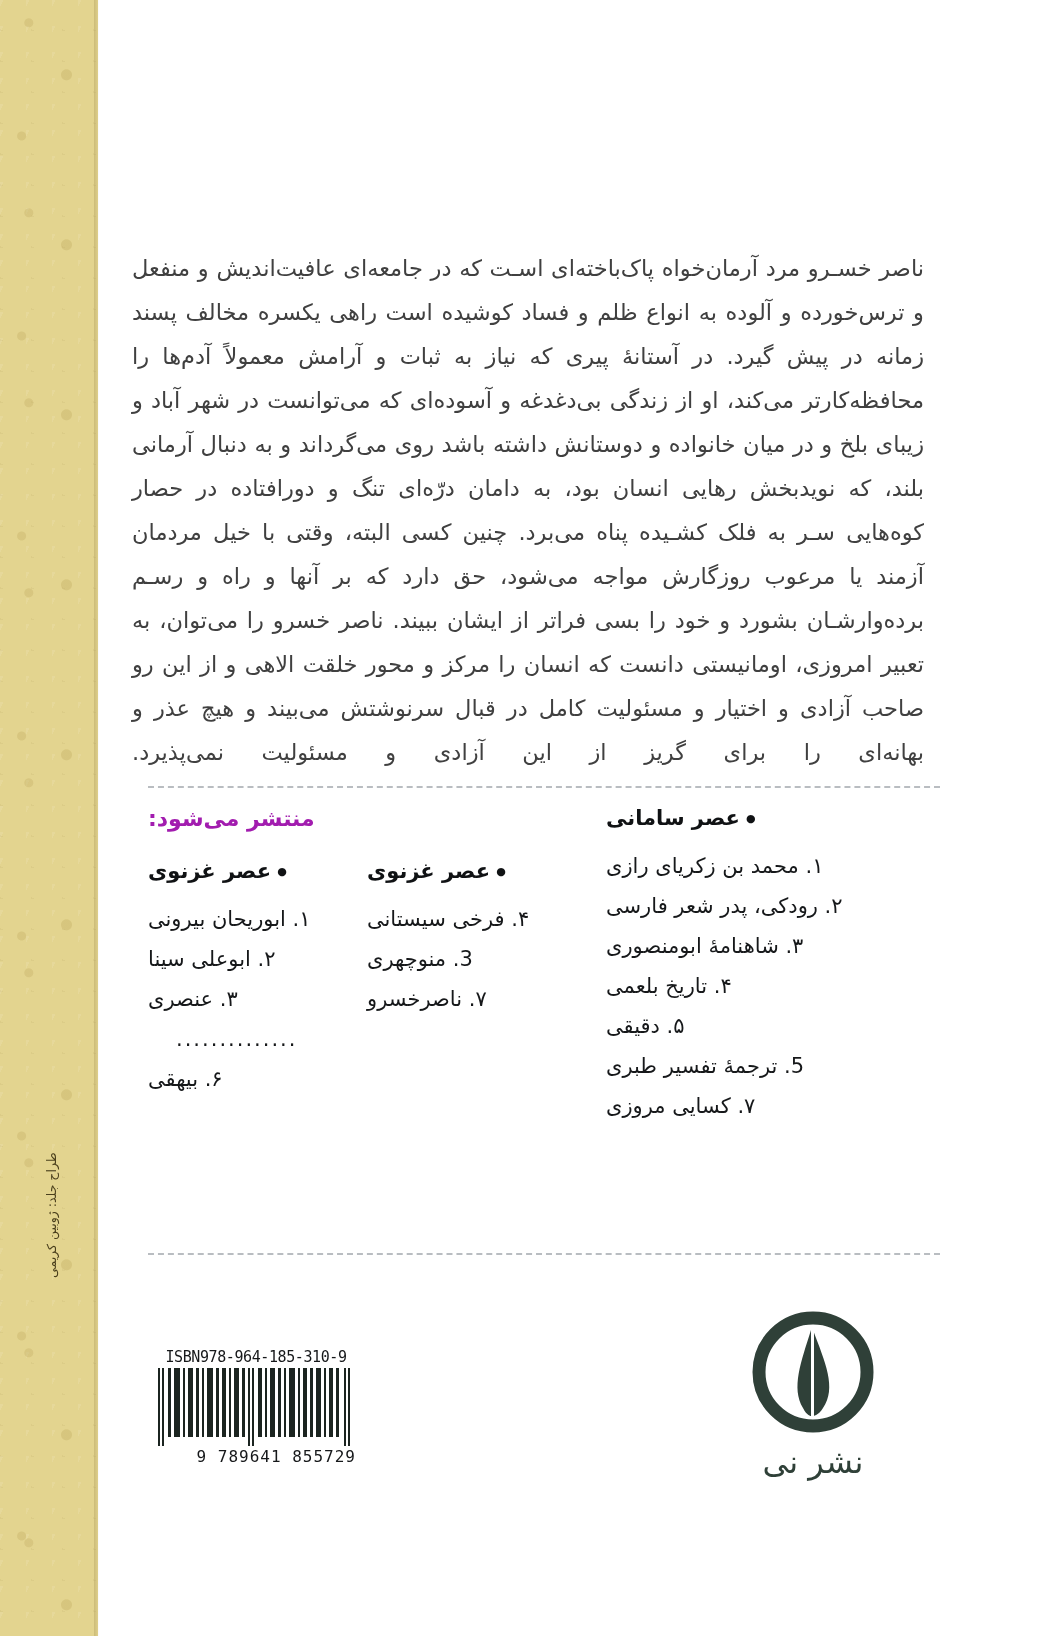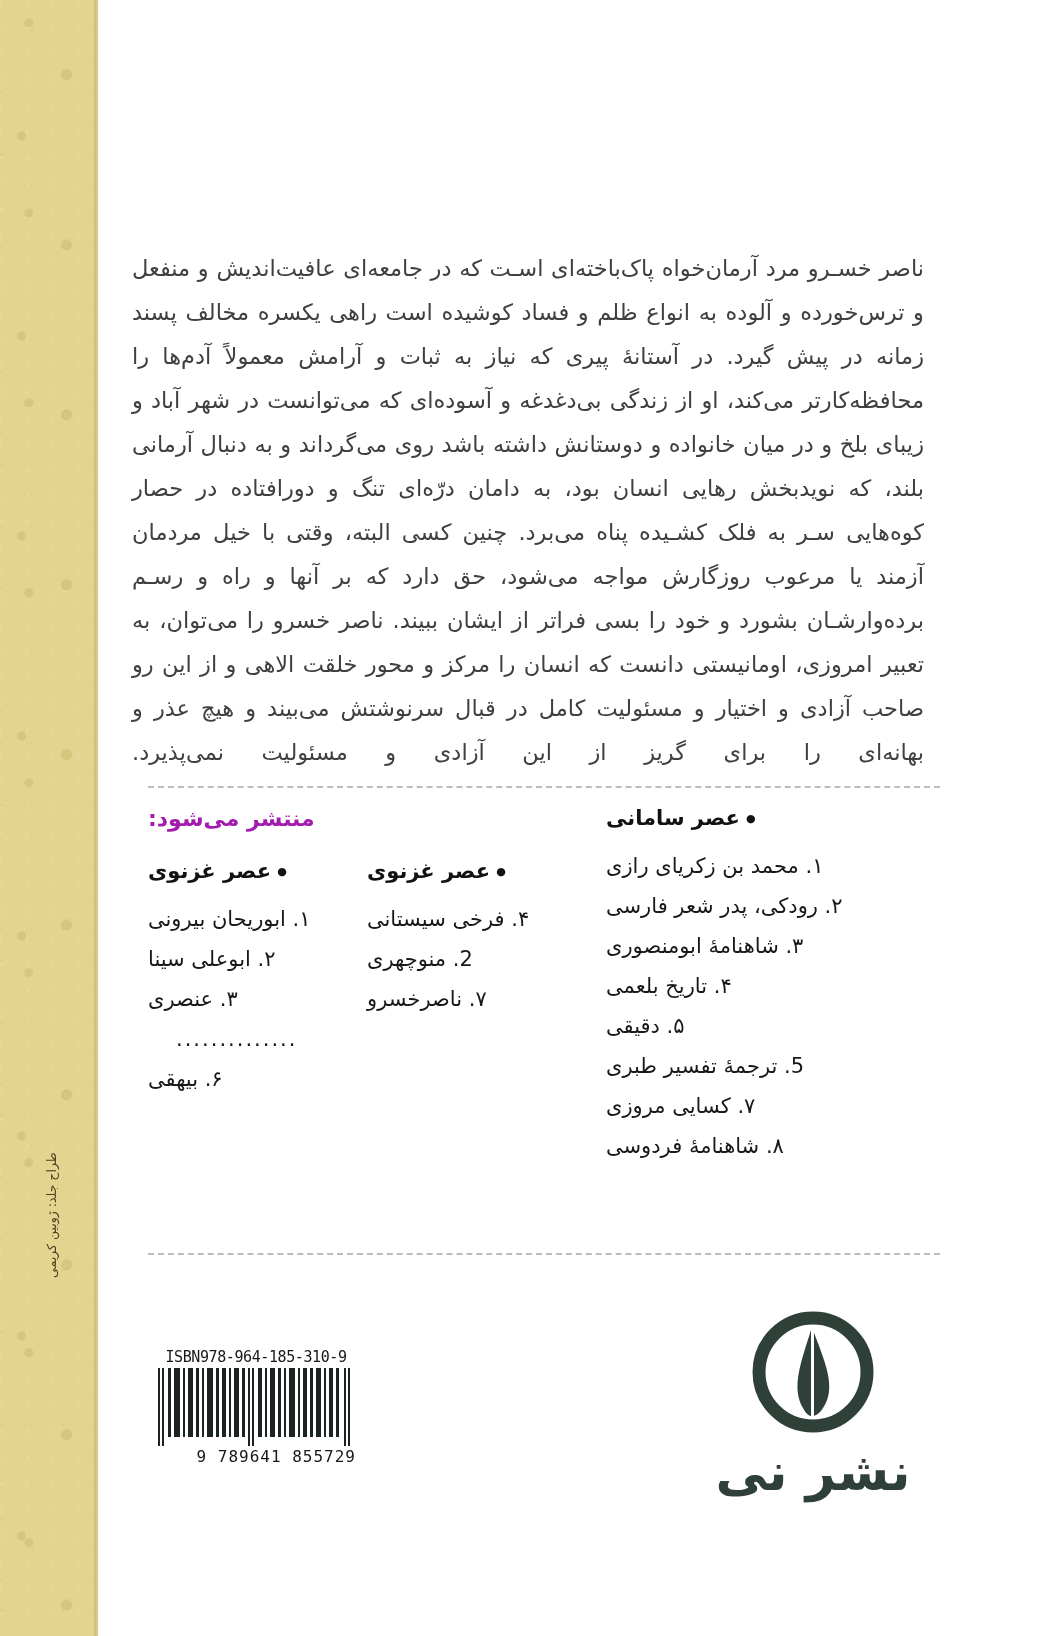--- a/index.html
+++ b/index.html
@@ -177,22 +177,22 @@
   .logo-wrap {
     position: absolute;
     right: 22px;
     top: 16px;
     width: 210px;
     text-align: center;
   }
   .logo-mark { display: block; margin: 0 auto; }
   .logo-word {
     margin-top: 8px;
-    font-size: 52px;
-    font-weight: bold;
+    font-size: 32px;
+    font-weight: normal;
     color: #2f4038;
     letter-spacing: 1px;
     line-height: 1;
   }
 
   
   .barcode-wrap {
     position: absolute;
     left: 8px;
     top: 58px;
@@ -255,28 +255,27 @@
 
       <div class="col col-right">
         <div class="group-title">عصر سامانی</div>
         <div class="entry">۱. محمد بن زکریای رازی</div>
         <div class="entry">۲. رودکی، پدر شعر فارسی</div>
         <div class="entry">۳. شاهنامهٔ ابومنصوری</div>
         <div class="entry">۴. تاریخ بلعمی</div>
         <div class="entry">۵. دقیقی</div>
         <div class="entry">5. ترجمهٔ تفسیر طبری</div>
         <div class="entry">۷. کسایی مروزی</div>
-        <div class="entry">۸. شاهنامهٔ فردوسی</div>
       </div>
 
       <div class="col col-mid">
         <div class="col-heading spacer">&nbsp;</div>
         <div class="group-title">عصر غزنوی</div>
         <div class="entry">۴. فرخی سیستانی</div>
-        <div class="entry">2. منوچهری</div>
+        <div class="entry">3. منوچهری</div>
         <div class="entry">۷. ناصرخسرو</div>
       </div>
 
       <div class="col col-left">
         <div class="col-heading">منتشر می‌شود:</div>
         <div class="group-title">عصر غزنوی</div>
         <div class="entry">۱. ابوریحان بیرونی</div>
         <div class="entry">۲. ابوعلی سینا</div>
         <div class="entry">۳. عنصری</div>
         <div class="entry-dots">..............</div>

